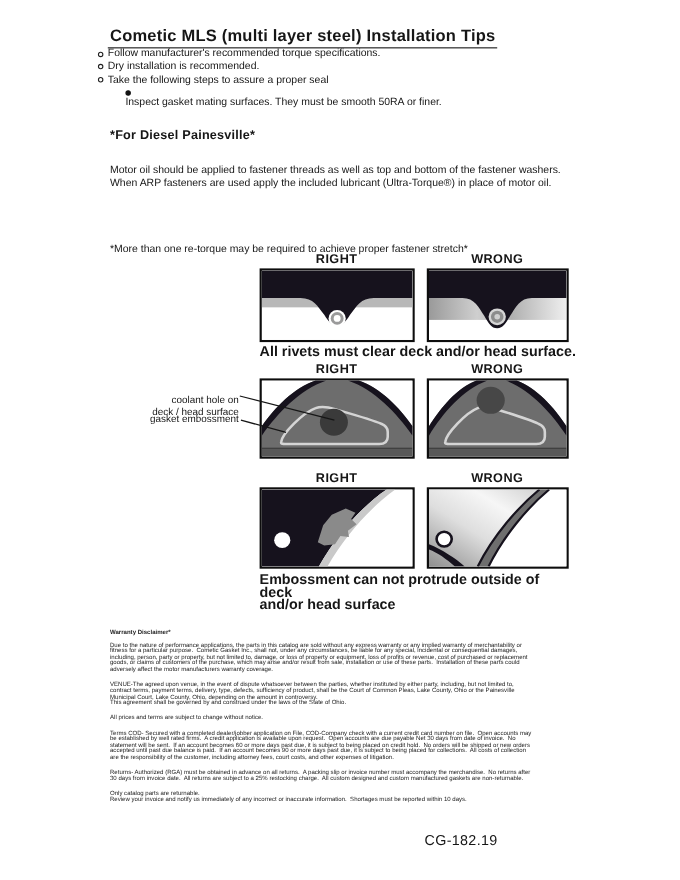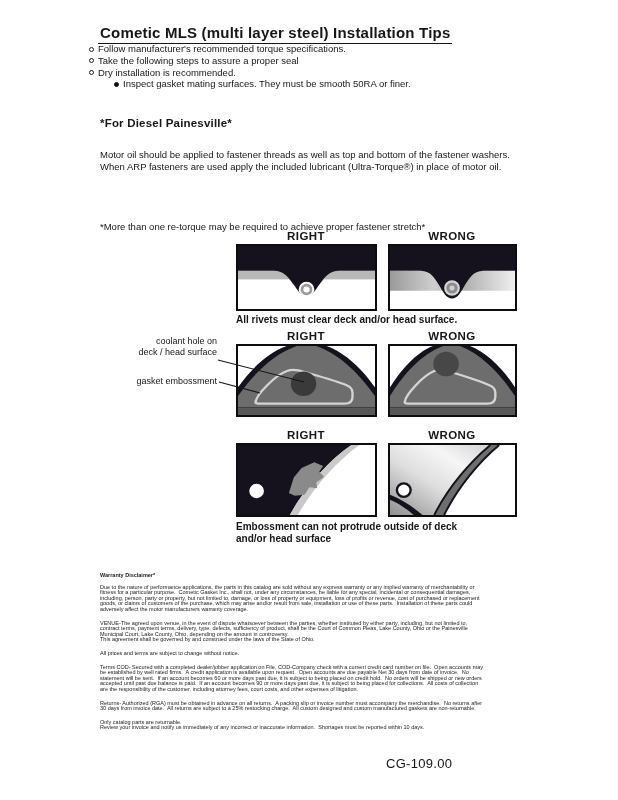--- a/index.html
+++ b/index.html
@@ -3,55 +3,55 @@
 <meta charset="utf-8">
 <style>
   html,body{margin:0;padding:0;background:#ffffff;}
   .page{position:relative;width:618px;height:800px;background:#fff;overflow:hidden;
         font-family:"Liberation Sans", sans-serif;color:#161616;}
   .abs{position:absolute;}
   .title{font-size:15px;font-weight:bold;letter-spacing:.2px;
          border-bottom:1.5px solid #161616;padding:0 2px 2px 2px;}
   .tips{font-size:9.5px;line-height:11.8px;}
   .b-item{display:flex;align-items:flex-start;}
-  .b-item.sub{margin-left:25px;}
+  .b-item.sub{margin-left:25px;flex-direction:column;}
   .b-dot{flex:0 0 auto;width:3px;height:3px;border:1px solid #222;border-radius:50%;
          margin:3.5px 4px 0 0;}
   .b-dot.filled{background:#111;border-color:#111;}
   .h2{font-size:11.5px;font-weight:bold;letter-spacing:.2px;}
   .para{font-size:9.5px;line-height:12px;white-space:pre-wrap;width:480px;margin-top:16px;}
   .dg-header{font-size:11.5px;font-weight:bold;letter-spacing:.4px;text-align:center;}
   .panel{border:2px solid #0d0d0d;box-sizing:border-box;background:#fff;}
   .panel svg{display:block;width:100%;height:100%;}
-  .caption{font-size:10px;font-weight:bold;white-space:pre-wrap;line-height:11.5px;}
+  .caption{font-size:13px;font-weight:bold;white-space:pre-wrap;line-height:11.5px;}
   .lbl{font-size:9px;line-height:10.5px;text-align:right;white-space:pre-wrap;}
   .disclaimer{font-size:5.5px;line-height:5.6px;width:455px;color:#222;}
   .disclaimer .dh{font-weight:bold;margin-bottom:6px;}
   .disclaimer p{margin:0 0 8px 0;white-space:pre-wrap;}
   .footer-code{font-size:13px;letter-spacing:.3px;}
 </style>
 </head>
 <body>
 
 <div class="page">
 
   <div class="abs title" style="left:98px;top:24px;">Cometic MLS (multi layer steel) Installation Tips</div>
 
   <div class="abs tips" style="left:89px;top:43px;">
     <div class="b-item">
       <span class="b-dot"></span>
       <span>Follow manufacturer's recommended torque specifications.</span>
     </div>
     <div class="b-item">
       <span class="b-dot"></span>
-      <span>Take the following steps to assure a proper seal</span>
+      <span>Dry installation is recommended.</span>
     </div>
     <div class="b-item">
       <span class="b-dot"></span>
-      <span>Dry installation is recommended.</span>
+      <span>Take the following steps to assure a proper seal</span>
     </div>
     <div class="b-item sub">
       <span class="b-dot filled"></span>
       <span>Inspect gasket mating surfaces.  They must be smooth 50RA or finer.</span>
     </div>
   </div>
 
   <div class="abs h2" style="left:100px;top:117px;">*For Diesel Painesville*</div>
   <div class="abs para" style="left:100px;top:133px;">Motor oil should be applied to fastener threads as well as top and bottom of the fastener washers.
 When ARP fasteners are used apply the included lubricant (Ultra-Torque®) in place of motor oil.</div>
@@ -91,21 +91,21 @@
         <circle cx="63" cy="44" r="5.8" fill="#8c8c8c"></circle>
         <circle cx="63" cy="44" r="2.6" fill="#cfcfcf"></circle>
       </g>
     </svg>
   </div>
   <div class="abs caption" style="left:236px;top:314px;">All rivets must clear deck and/or head surface.</div>
 
   <div class="abs dg-header" style="left:236px;top:330px;width:140px;">RIGHT</div>
   <div class="abs dg-header" style="left:388px;top:330px;width:128px;">WRONG</div>
 
-  <div class="abs lbl" style="left:105px;top:336px;width:112px;text-align:right;">coolant hole on
+  <div class="abs lbl" style="left:105px;top:358px;width:112px;text-align:right;">coolant hole on
 deck / head surface</div>
   <div class="abs lbl" style="left:95px;top:376px;width:122px;">gasket embossment</div>
 
   <div class="abs panel" style="left:236px;top:344px;width:141px;height:73px;">
     <svg viewBox="0 0 140 73" preserveAspectRatio="none">
       <rect width="140" height="73" fill="#6d6d6d"></rect>
       <path d="M0,0 H50 C30,7 12,26 0,44 Z" fill="#ffffff"></path>
       <path d="M50,0 C30,7 12,26 0,44 L0,53 C15,31 35,9 60,0 Z" fill="#16121d"></path>
       <path d="M140,0 H90 C110,7 128,26 140,44 Z" fill="#ffffff"></path>
       <path d="M90,0 C110,7 128,26 140,44 L140,53 C125,31 105,9 80,0 Z" fill="#16121d"></path>
@@ -185,15 +185,15 @@
 be established by well rated firms.  A credit application is available upon request.  Open accounts are due payable Net 30 days from date of invoice.  No
 statement will be sent.  If an account becomes 60 or more days past due, it is subject to being placed on credit hold.  No orders will be shipped or new orders
 accepted until past due balance is paid.  If an account becomes 90 or more days past due, it is subject to being placed for collections.  All costs of collection
 are the responsibility of the customer, including attorney fees, court costs, and other expenses of litigation.</p>
     <p>Returns- Authorized (RGA) must be obtained in advance on all returns.  A packing slip or invoice number must accompany the merchandise.  No returns after
 30 days from invoice date.  All returns are subject to a 25% restocking charge.  All custom designed and custom manufactured gaskets are non-returnable.</p>
     <p>Only catalog parts are returnable.
 Review your invoice and notify us immediately of any incorrect or inaccurate information.  Shortages must be reported within 10 days.</p>
   </div>
 
-  <div class="abs footer-code" style="left:386px;top:756px;">CG-109.00</div>
+  <div class="abs footer-code" style="left:386px;top:756px;">CG-182.19</div>
 
 </div>
 
 </body></html>

